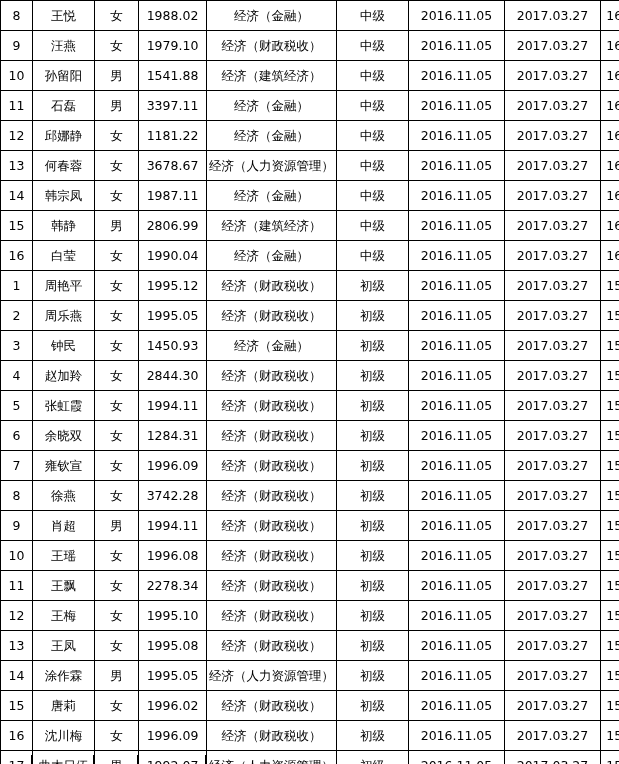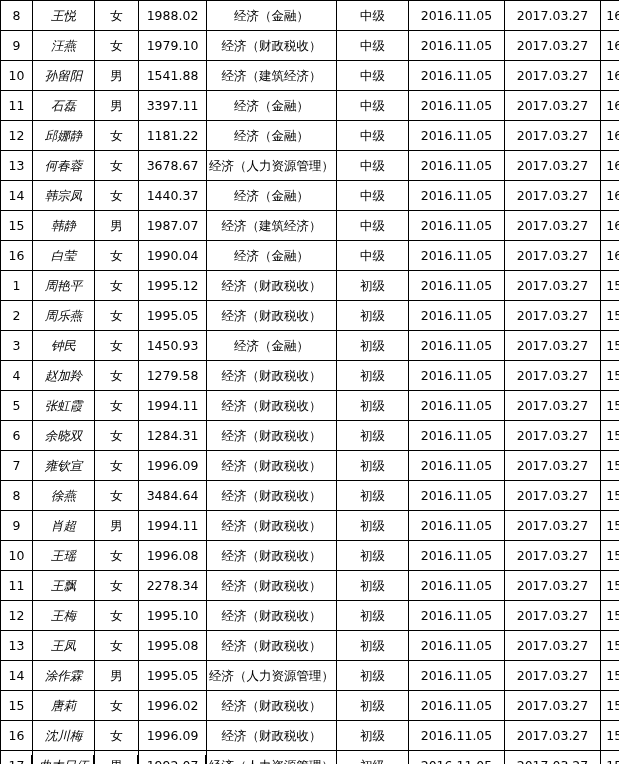--- a/index.html
+++ b/index.html
@@ -45,21 +45,21 @@
   col.c-name  { width: 62px; }
   col.c-sex   { width: 44px; }
   col.c-birth { width: 68px; }
   col.c-major { width: 130px; }
   col.c-level { width: 72px; }
   col.c-date1 { width: 96px; }
   col.c-date2 { width: 96px; }
   col.c-no    { width: 75px; }
 
   td.seq, td.sex, td.level { font-size: 12.5px; }
-  td.name { letter-spacing: 0px; font-style: italic; }
+  td.name { letter-spacing: 0px; }
   td.major { font-size: 12px; }
   td.num { font-size: 12.5px; }
 
   
   .bottom-strip {
     position: absolute;
     left: 0;
     top: 755px;
     width: 611px;
     height: 9px;
@@ -153,32 +153,32 @@
           <td class="major">经济（人力资源管理）</td>
           <td class="level">中级</td>
           <td class="date1">2016.11.05</td>
           <td class="date2">2017.03.27</td>
           <td class="num">16041534</td>
         </tr>
         <tr>
           <td class="seq">14</td>
           <td class="name">韩宗凤</td>
           <td class="sex">女</td>
-          <td class="birth">1440.37</td>
+          <td class="birth">1987.11</td>
           <td class="major">经济（金融）</td>
           <td class="level">中级</td>
           <td class="date1">2016.11.05</td>
           <td class="date2">2017.03.27</td>
           <td class="num">16041533</td>
         </tr>
         <tr>
           <td class="seq">15</td>
           <td class="name">韩静</td>
           <td class="sex">男</td>
-          <td class="birth">1987.07</td>
+          <td class="birth">2806.99</td>
           <td class="major">经济（建筑经济）</td>
           <td class="level">中级</td>
           <td class="date1">2016.11.05</td>
           <td class="date2">2017.03.27</td>
           <td class="num">16041532</td>
         </tr>
         <tr>
           <td class="seq">16</td>
           <td class="name">白莹</td>
           <td class="sex">女</td>
@@ -219,21 +219,21 @@
           <td class="major">经济（金融）</td>
           <td class="level">初级</td>
           <td class="date1">2016.11.05</td>
           <td class="date2">2017.03.27</td>
           <td class="num">15015360</td>
         </tr>
         <tr>
           <td class="seq">4</td>
           <td class="name">赵加羚</td>
           <td class="sex">女</td>
-          <td class="birth">1279.58</td>
+          <td class="birth">2844.30</td>
           <td class="major">经济（财政税收）</td>
           <td class="level">初级</td>
           <td class="date1">2016.11.05</td>
           <td class="date2">2017.03.27</td>
           <td class="num">15015359</td>
         </tr>
         <tr>
           <td class="seq">5</td>
           <td class="name">张虹霞</td>
           <td class="sex">女</td>
@@ -263,21 +263,21 @@
           <td class="major">经济（财政税收）</td>
           <td class="level">初级</td>
           <td class="date1">2016.11.05</td>
           <td class="date2">2017.03.27</td>
           <td class="num">15015356</td>
         </tr>
         <tr>
           <td class="seq">8</td>
           <td class="name">徐燕</td>
           <td class="sex">女</td>
-          <td class="birth">3484.64</td>
+          <td class="birth">3742.28</td>
           <td class="major">经济（财政税收）</td>
           <td class="level">初级</td>
           <td class="date1">2016.11.05</td>
           <td class="date2">2017.03.27</td>
           <td class="num">15015355</td>
         </tr>
         <tr>
           <td class="seq">9</td>
           <td class="name">肖超</td>
           <td class="sex">男</td>

